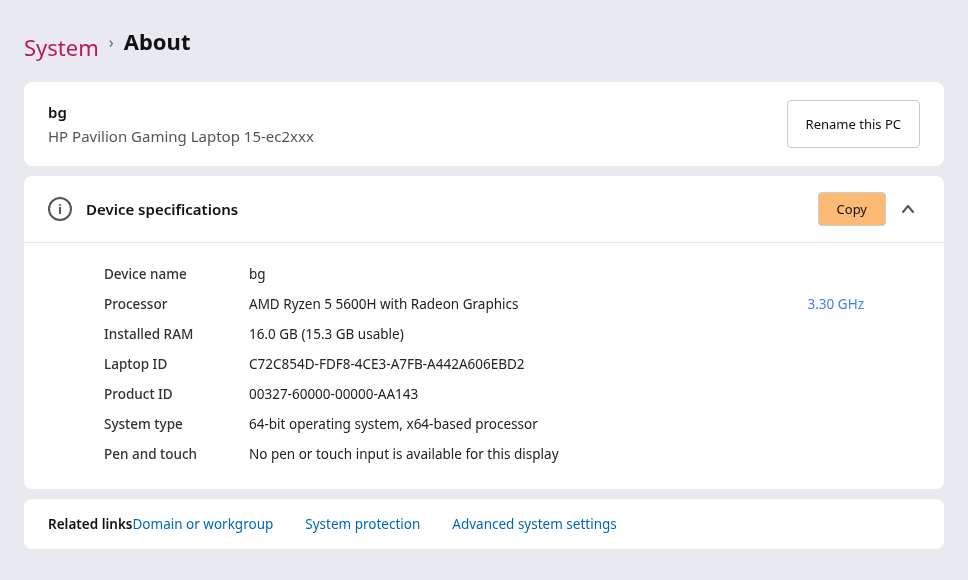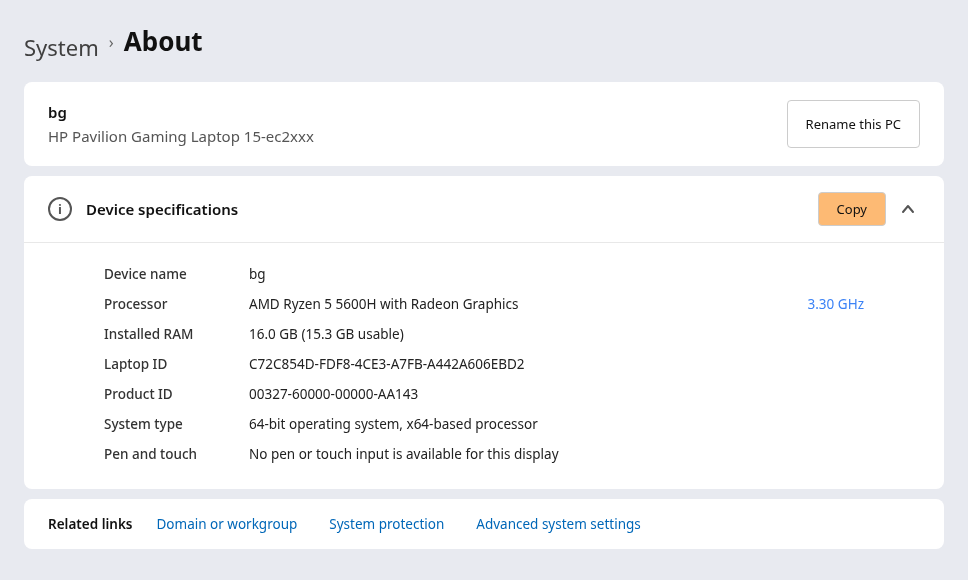--- a/index.html
+++ b/index.html
@@ -22,33 +22,33 @@
 
     .breadcrumb {
       display: flex;
       align-items: center;
       gap: 10px;
       margin-bottom: 20px;
     }
 
     .breadcrumb-system {
       font-size: 22px;
-      color: #404040;
+      color: #be185d;
       font-weight: 400;
       margin-top: 12px;
     }
 
     .breadcrumb-separator {
       font-size: 16px;
       color: #666;
       margin-top: 2px;
     }
 
     .breadcrumb-about {
-      font-size: 26px;
+      font-size: 22px;
       color: #111;
       font-weight: 700;
     }
 
     .card {
       background: #fff;
       border-radius: 8px;
       margin-bottom: 10px;
       overflow: hidden;
     }
@@ -190,21 +190,20 @@
       padding: 16px 24px;
       display: flex;
       align-items: center;
       gap: 0;
     }
 
     .related-links-label {
       font-size: 13.5px;
       font-weight: 600;
       color: #111;
-      margin-right: 24px;
       white-space: nowrap;
     }
 
     .related-link {
       font-size: 13.5px;
       color: #0067b8;
       cursor: pointer;
       text-decoration: none;
       margin-right: 32px;
       white-space: nowrap;

